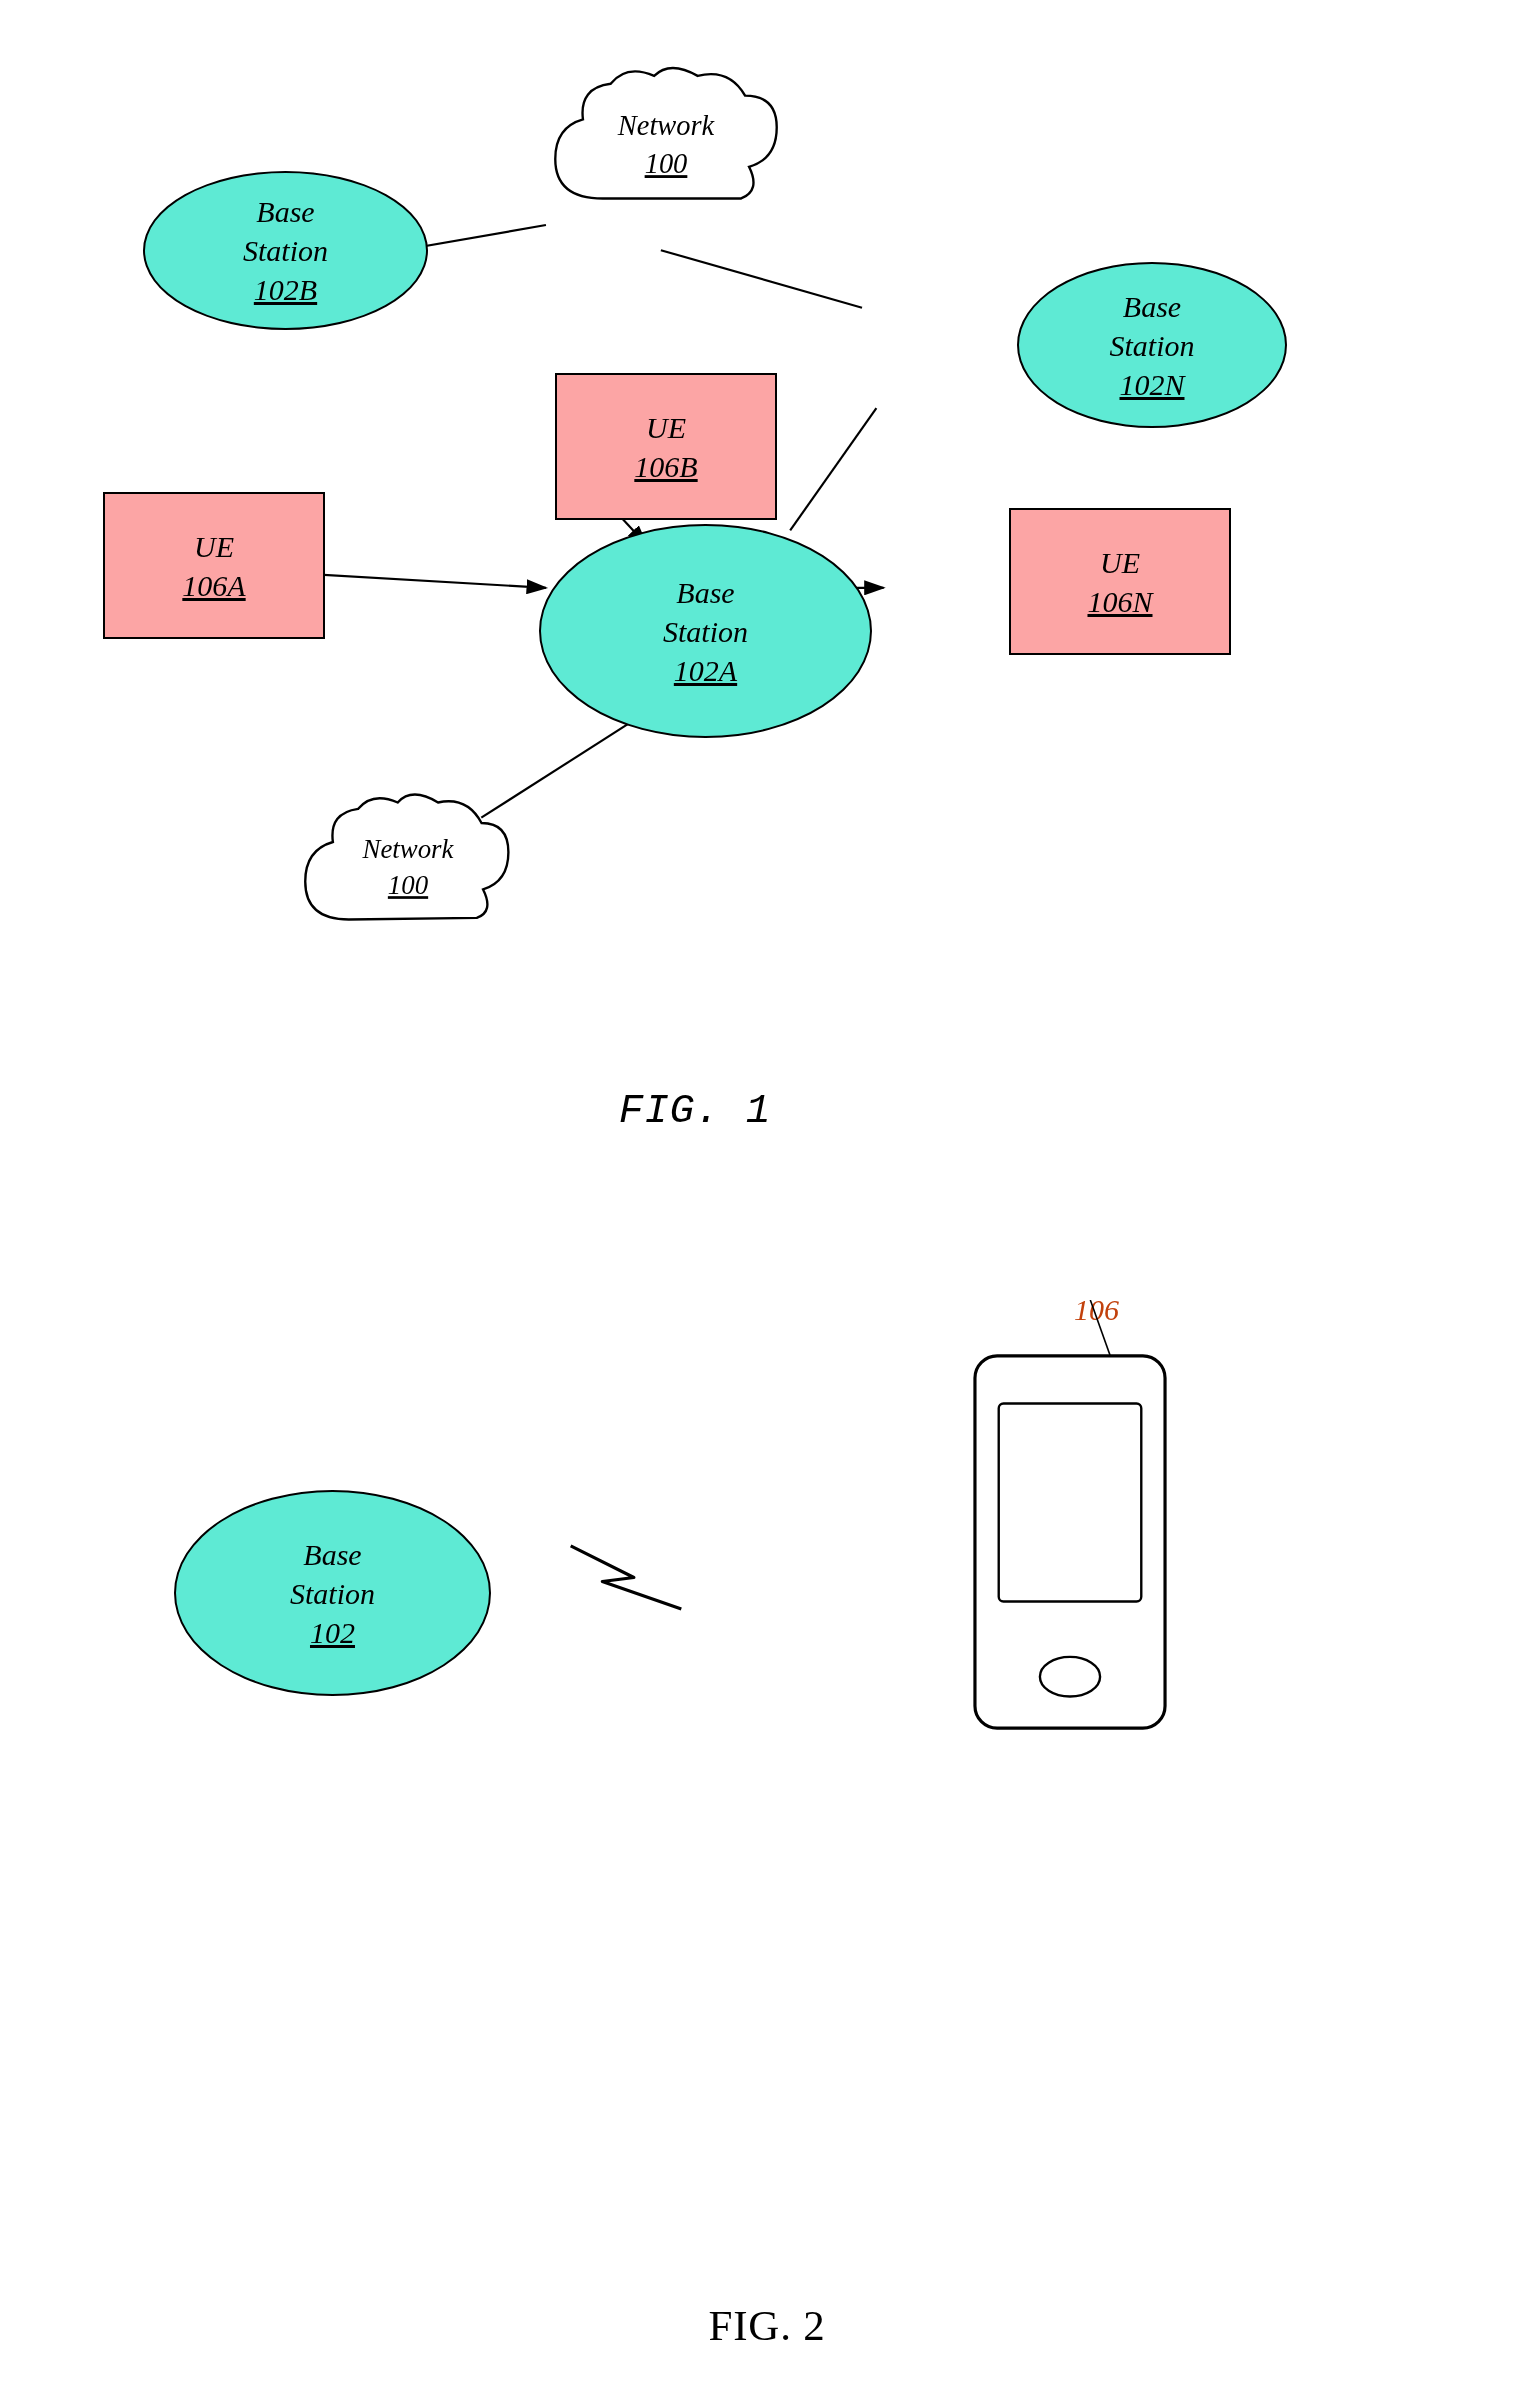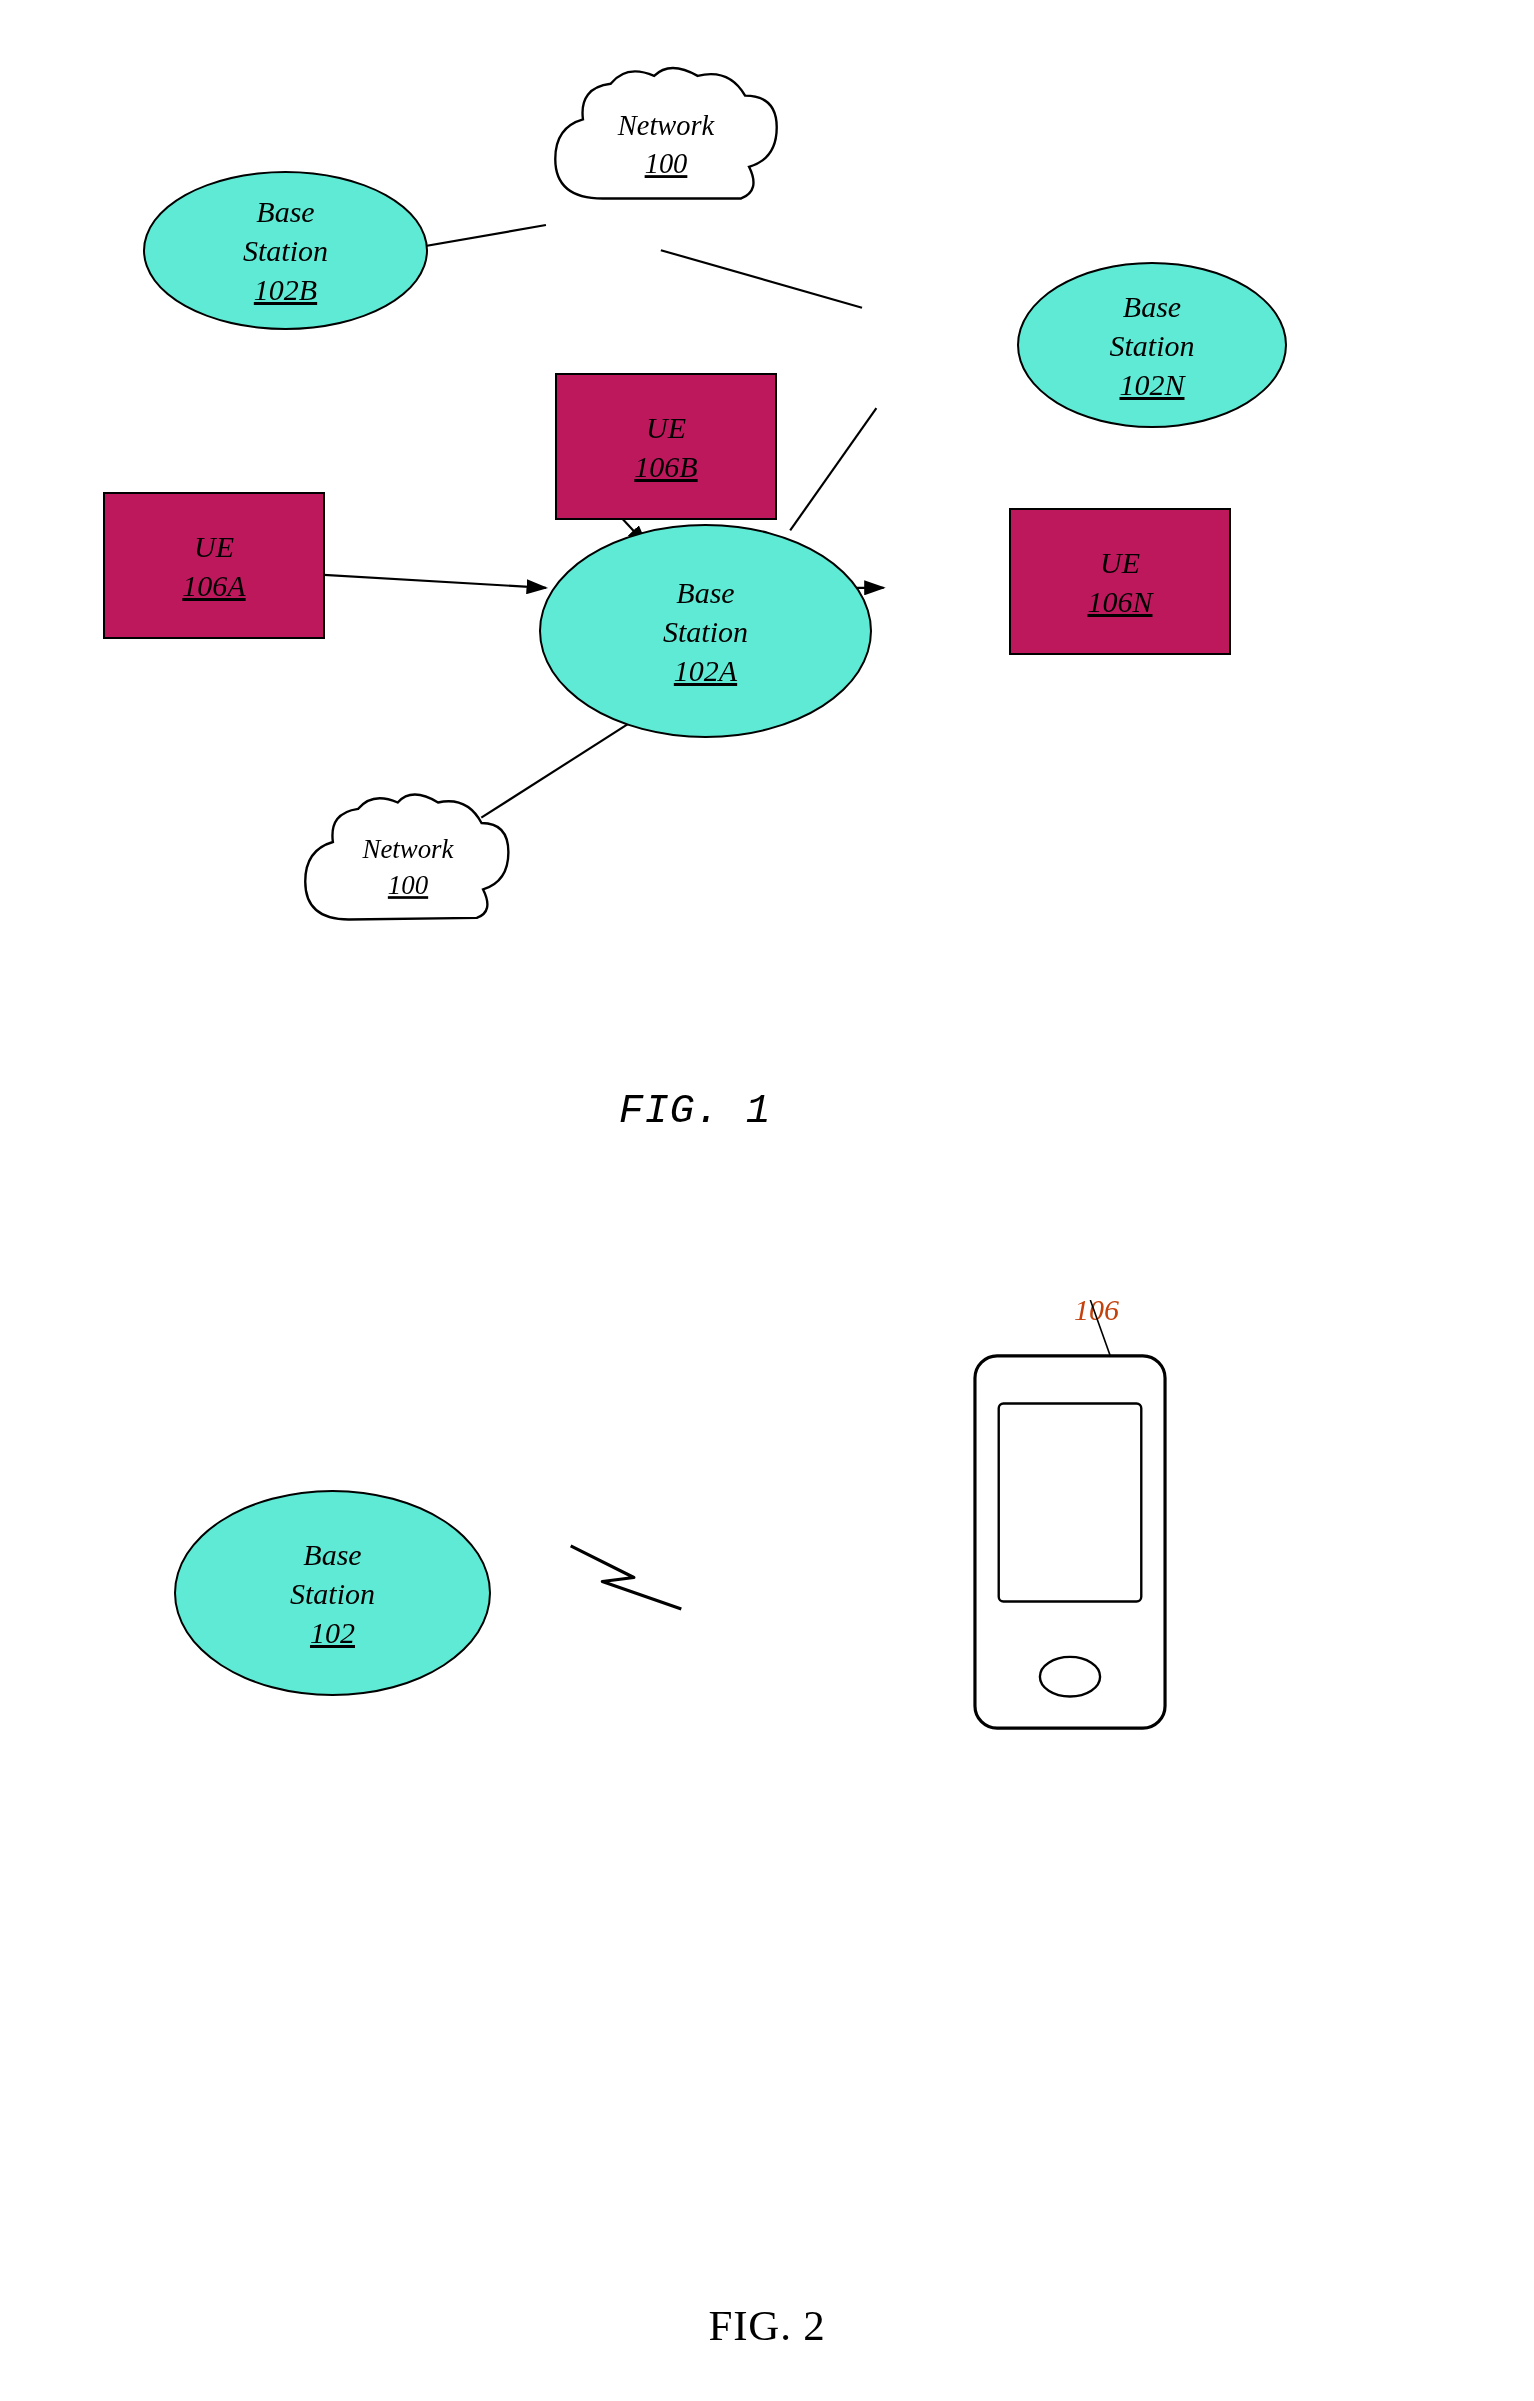--- a/index.html
+++ b/index.html
@@ -67,21 +67,21 @@
       display: flex;
       align-items: center;
       justify-content: center;
       background: #5eead4;
     }
 
     
     .rect-node {
       position: absolute;
       border: 2.4px solid #000;
-      background: #be185d;
+      background: #fca5a5;
       display: flex;
       align-items: center;
       justify-content: center;
     }
 
     
     .node-label {
       text-align: center;
       font-size: 30px;
       font-style: italic;

